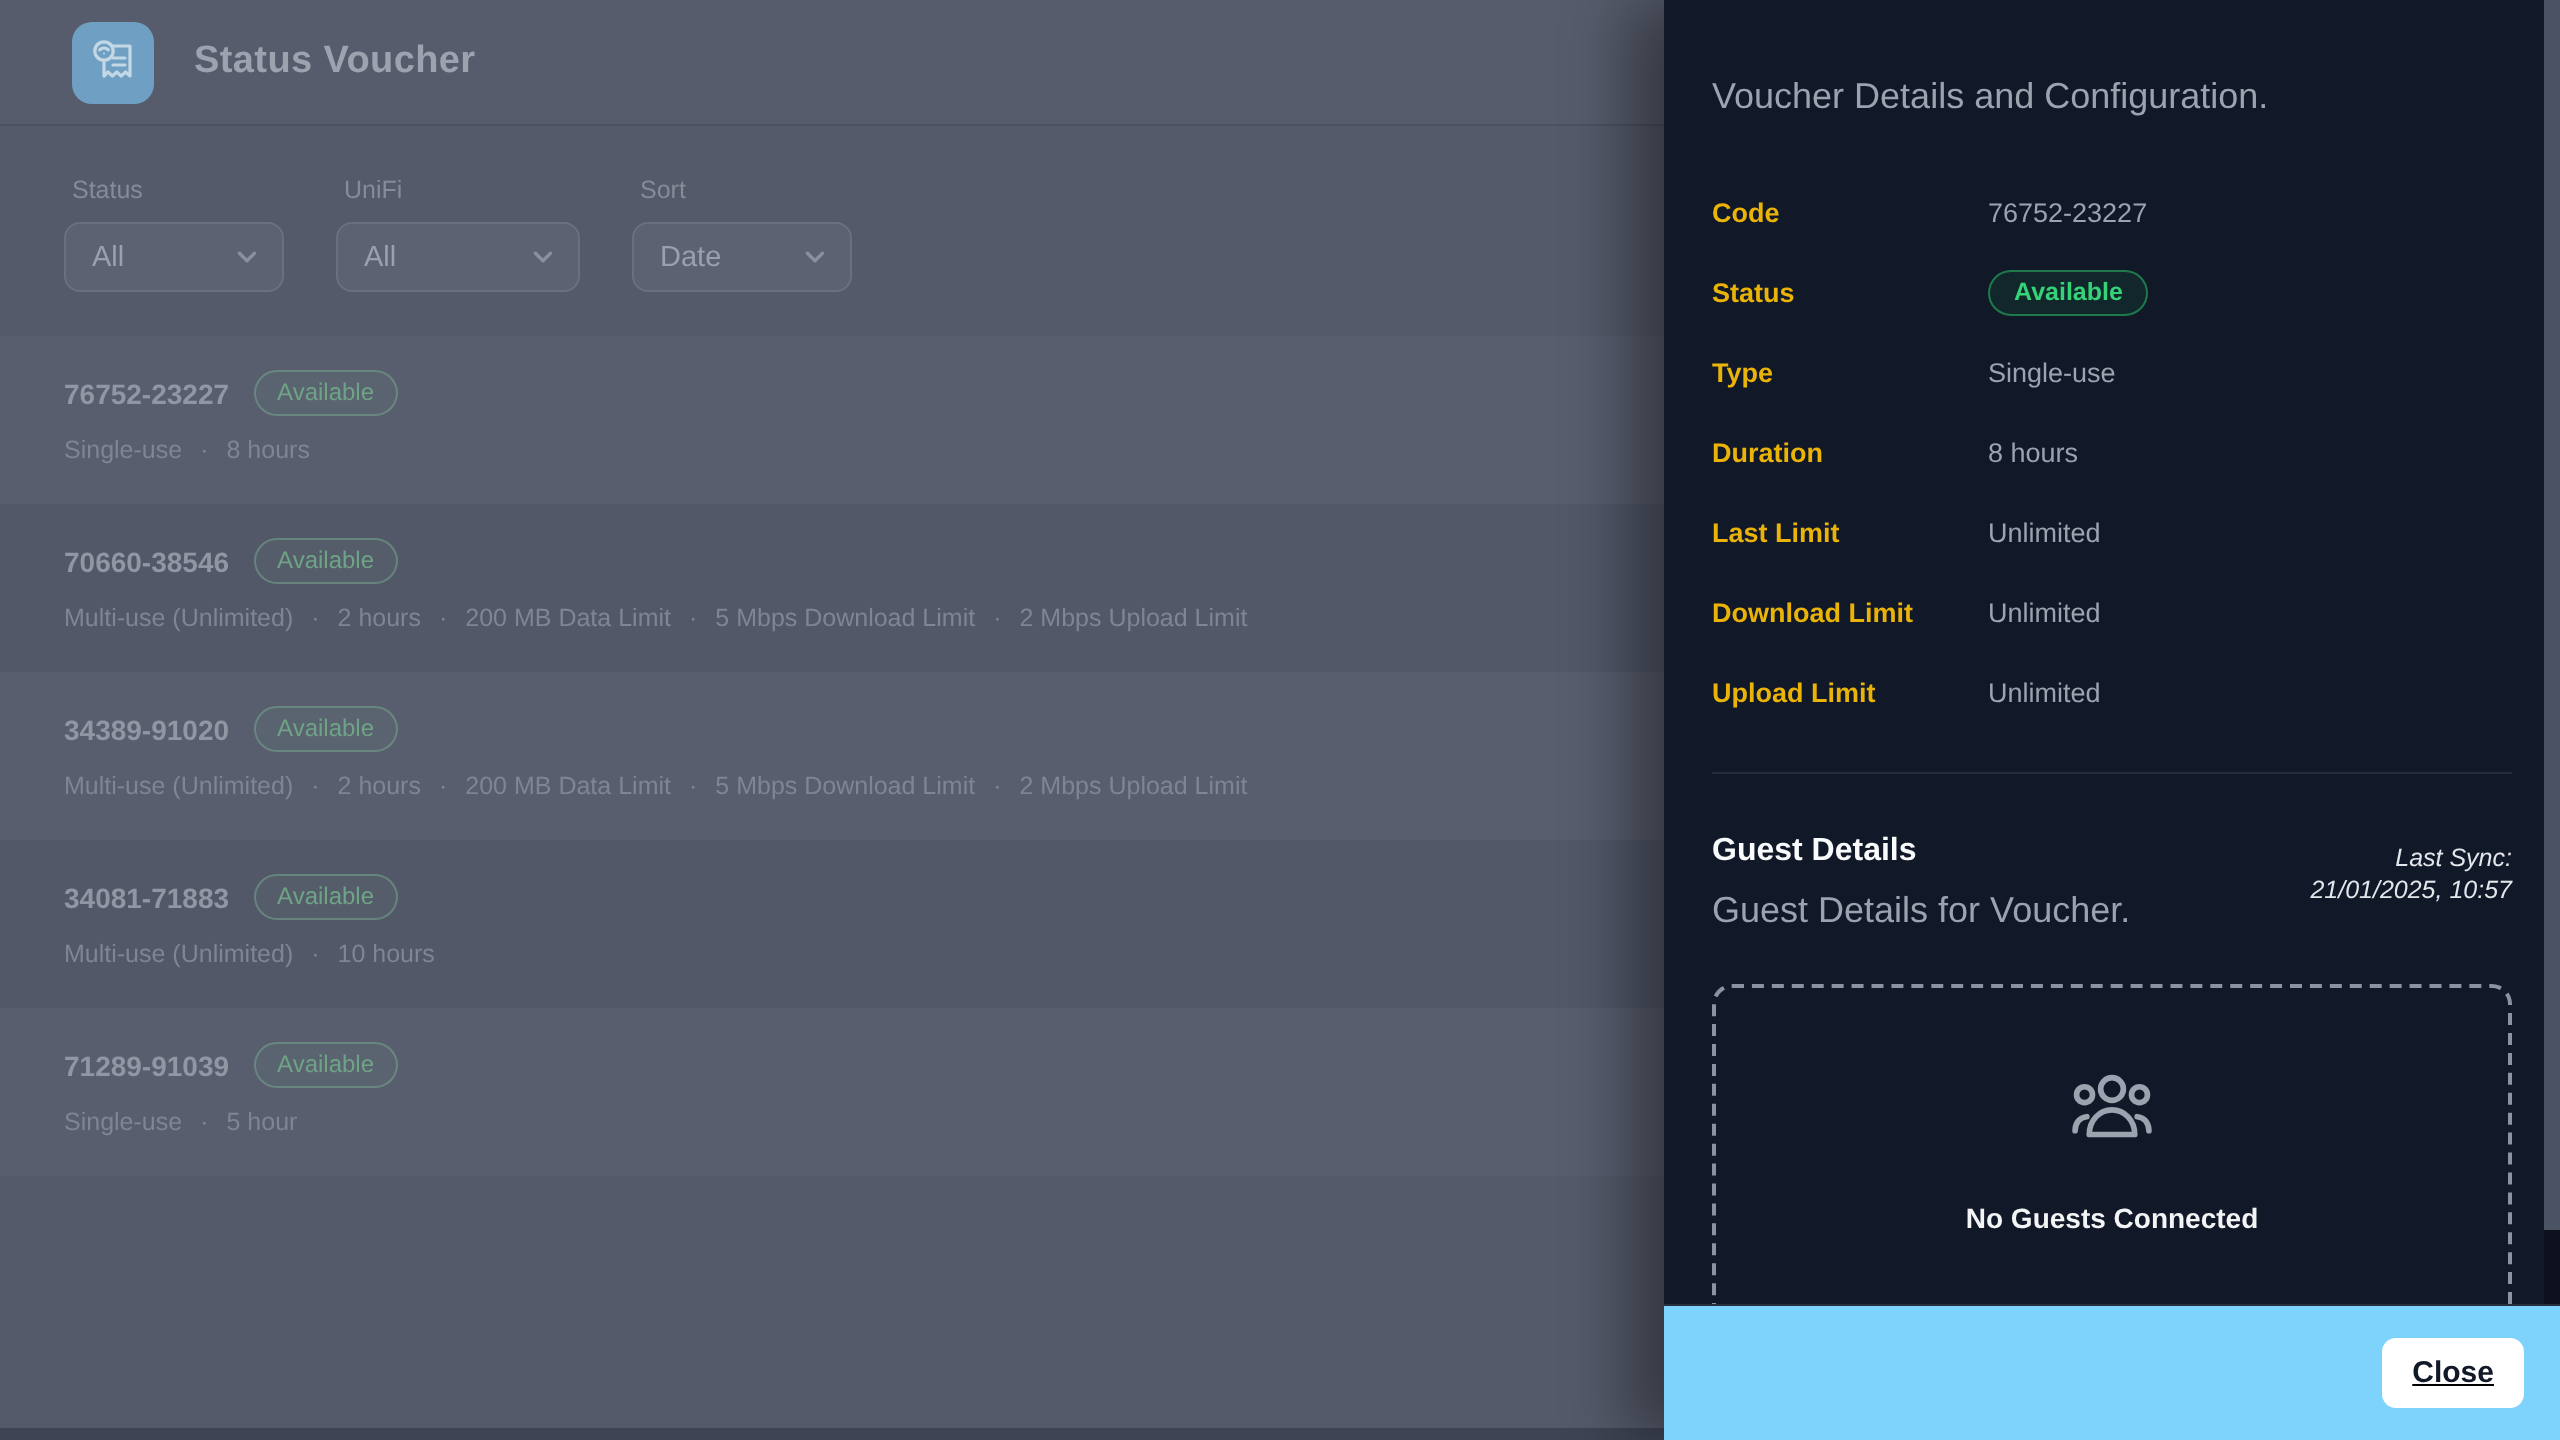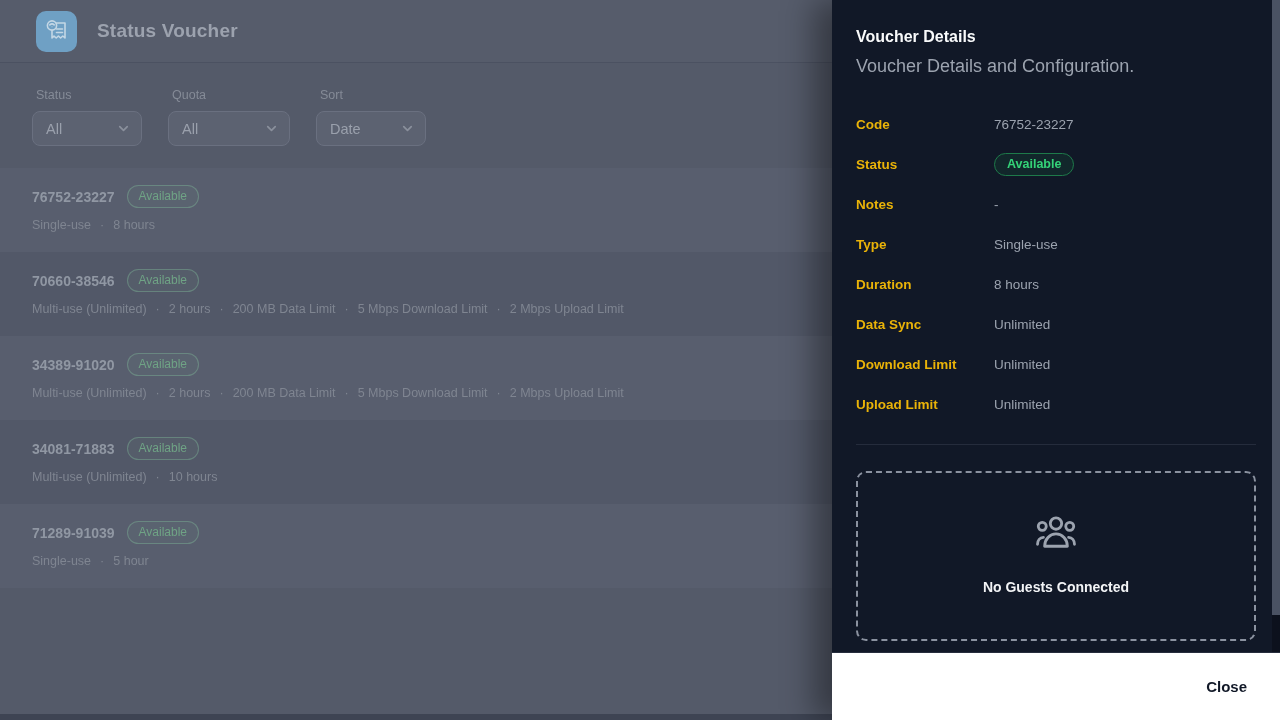--- a/index.html
+++ b/index.html
@@ -79,22 +79,22 @@
     height:170px; text-align:center;
   }
   .guest-box svg { margin-top:42px; }
   .no-guests { margin-top:24px; font-size:14px; font-weight:bold; color:#F3F4F6; }
 
   .panel-scrollbar { position:absolute; top:0; right:0; width:8px; height:652px; background:#0C111D; }
   .scroll-thumb { position:absolute; top:0; left:0; width:8px; height:615px; background:#4A5263; }
 
   .panel-footer {
     position:absolute; bottom:0; left:0; width:448px; height:68px;
-    background:#ffffff; border-top:1px solid #262D3D; z-index:2;
-    display:flex; align-items:center; justify-content:flex-end; padding-right:18px;
+    background:#7dd3fc; border-top:1px solid #262D3D; z-index:2;
+    display:flex; align-items:center; justify-content:flex-end; padding-right:18px;text-decoration:underline;
   }
   .close-btn {
     background:#FFFFFF; color:#111827; font-weight:bold; font-size:15px;
     border:0; border-radius:7px; padding:9px 15px; font-family:inherit; cursor:pointer;
   }
 </style>
 </head>
 <body>
 
 <header class="app-header">
@@ -114,21 +114,21 @@
     <div class="filter">
       <span class="filter-label">Status</span>
       <div class="select">
         <span>All</span>
         <svg width="15" height="15" viewBox="0 0 16 16">
           <path d="M4 6l4 4 4-4" fill="none" stroke="#8A909C" stroke-width="1.8" stroke-linecap="round" stroke-linejoin="round"></path>
         </svg>
       </div>
     </div>
     <div class="filter">
-      <span class="filter-label">Quota</span>
+      <span class="filter-label">UniFi</span>
       <div class="select">
         <span>All</span>
         <svg width="15" height="15" viewBox="0 0 16 16">
           <path d="M4 6l4 4 4-4" fill="none" stroke="#8A909C" stroke-width="1.8" stroke-linecap="round" stroke-linejoin="round"></path>
         </svg>
       </div>
     </div>
     <div class="filter">
       <span class="filter-label">Sort</span>
       <div class="select">
@@ -207,60 +207,65 @@
         <span>·</span>
         <span>5 hour</span>
       </div>
     </div>
   </div>
 
 <div class="bottom-strip"></div>
 
 <aside class="panel">
   <div class="panel-content">
-    <h2 class="panel-title">Voucher Details</h2>
     <p class="panel-sub">Voucher Details and Configuration.</p>
 
     <div class="fields" id="fields">
         <div class="frow">
           <span class="flabel">Code</span>
           <span class="fvalue">76752-23227</span>
         </div>
         <div class="frow">
           <span class="flabel">Status</span>
           <span class="badge-green">Available</span>
         </div>
         <div class="frow">
-          <span class="flabel">Notes</span>
-          <span class="fvalue">-</span>
-        </div>
-        <div class="frow">
           <span class="flabel">Type</span>
           <span class="fvalue">Single-use</span>
         </div>
         <div class="frow">
           <span class="flabel">Duration</span>
           <span class="fvalue">8 hours</span>
         </div>
         <div class="frow">
-          <span class="flabel">Data Sync</span>
+          <span class="flabel">Last Limit</span>
           <span class="fvalue">Unlimited</span>
         </div>
         <div class="frow">
           <span class="flabel">Download Limit</span>
           <span class="fvalue">Unlimited</span>
         </div>
         <div class="frow">
           <span class="flabel">Upload Limit</span>
           <span class="fvalue">Unlimited</span>
         </div>
       </div>
 
     <hr class="divider">
 
+    <div class="guest-head">
+      <div>
+        <h2 class="panel-title">Guest Details</h2>
+        <p class="panel-sub">Guest Details for Voucher.</p>
+      </div>
+      <div class="last-sync">
+        <div>Last Sync:</div>
+        <div>21/01/2025, 10:57</div>
+      </div>
+    </div>
 
     <div class="guest-box">
       <svg width="44" height="36" viewBox="0 0 44 38" fill="none" stroke="#9CA3AF" stroke-width="3" stroke-linecap="round" stroke-linejoin="round">
         <circle cx="22" cy="9" r="6"></circle>
         <circle cx="7.5" cy="12" r="4.2"></circle>
         <circle cx="36.5" cy="12" r="4.2"></circle>
         <path d="M10 33 c0-7.5 5.4-13 12-13 s12 5.5 12 13 z"></path>
         <path d="M2.5 31 c0-4.2 2.6-7.2 6.2-7.4"></path>
         <path d="M41.5 31 c0-4.2 -2.6-7.2 -6.2-7.4"></path>
       </svg>

